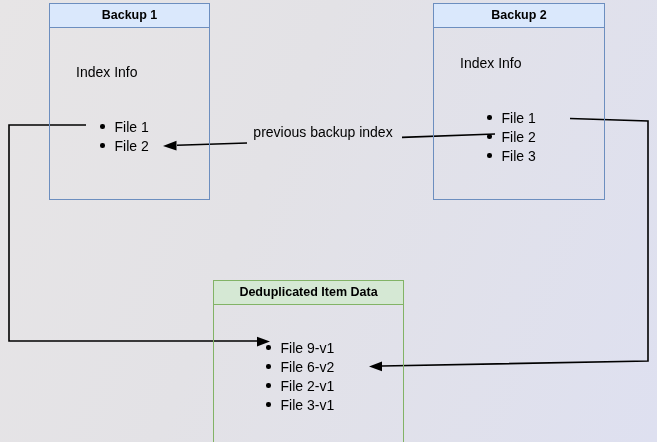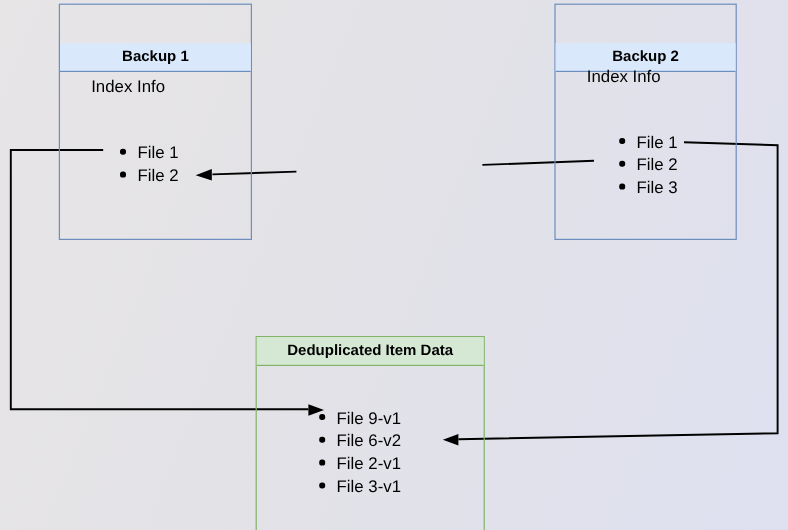--- a/index.html
+++ b/index.html
@@ -13,21 +13,21 @@
   }
   .connectors{position:absolute;left:0;top:0;width:657px;height:442px;pointer-events:none;}
   .node{position:absolute;box-sizing:border-box;border:1px solid;background:transparent;}
   .node.blue{border-color:#6c8ebf;}
   .node.green{border-color:#82b366;}
   .node-header{
     box-sizing:border-box;height:24px;line-height:22px;
     border-bottom:1px solid;text-align:center;
     font-size:12.5px;font-weight:700;
   }
-  .node.blue .node-header{background:#dae8fc;border-color:#6c8ebf;margin-top:32px;}
+  .node.blue .node-header{background:#dae8fc;border-color:#6c8ebf;}
   .node.green .node-header{background:#d5e8d4;border-color:#82b366;}
   .subtitle{position:absolute;font-size:14px;white-space:nowrap;}
   .list{position:absolute;}
   .list-row{display:flex;align-items:center;height:19px;font-size:14px;white-space:nowrap;}
   .dot{width:4.5px;height:4.5px;border-radius:50%;background:#000;margin-right:10px;flex:0 0 auto;}
   .annotation{
     position:absolute;left:243px;top:124px;width:160px;
     text-align:center;font-size:14px;line-height:17px;white-space:nowrap;
   }
 </style>
@@ -63,21 +63,21 @@
         <span class="dot"></span>
         <span>File 1</span>
       </div>
       <div class="list-row">
         <span class="dot"></span>
         <span>File 2</span>
       </div>
     </div>
   </div>
 
-  <div class="node blue" style="left:462px;top:3px;width:152px;height:197px;">
+  <div class="node blue" style="left:433px;top:3px;width:172px;height:197px;">
     <div class="node-header">Backup 2</div>
     <div class="subtitle" style="left:26px;top:51px;">Index Info</div>
     <div class="list" style="left:53px;top:104px;">
       <div class="list-row">
         <span class="dot"></span>
         <span>File 1</span>
       </div>
       <div class="list-row">
         <span class="dot"></span>
         <span>File 2</span>
@@ -105,15 +105,16 @@
         <span>File 2-v1</span>
       </div>
       <div class="list-row">
         <span class="dot"></span>
         <span>File 3-v1</span>
       </div>
     </div>
   </div>
 
   <div class="annotation">
+    <div>previous backup index</div>
   </div>
 
 </div>
 
 </body></html>

